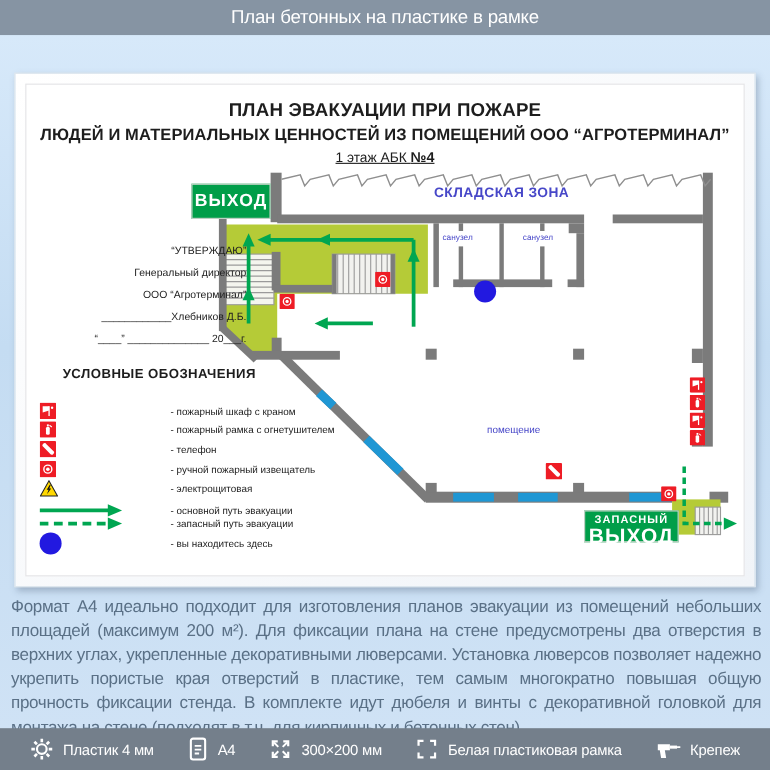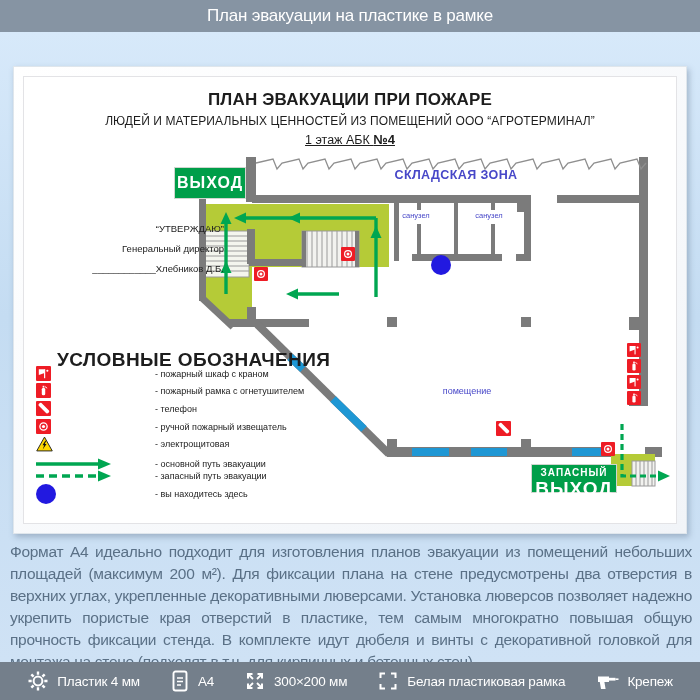--- a/index.html
+++ b/index.html
@@ -26,21 +26,21 @@
   .paper{
     position:absolute;left:9px;top:9px;width:652px;height:446px;
     background:#fff;border:1px solid #e3e3e6;box-sizing:content-box;
   }
   .eyelet{
     position:absolute;width:4px;height:4px;border-radius:50%;
     background:#31301f;border:2px solid #c9a43b;box-shadow:0 0 0 1px #e9e2cd;
   }
   .plan-head{position:absolute;top:13px;left:0;width:652px;text-align:center;color:#1d1d1d;}
   .plan-title{font-size:17px;font-weight:bold;letter-spacing:0.2px;}
-  .plan-subtitle{font-size:12px;font-weight:normal;margin-top:4px;letter-spacing:0.1px;}
+  .plan-subtitle{font-size:15px;font-weight:bold;margin-top:4px;letter-spacing:0.1px;}
   .plan-floor{font-size:12.5px;margin-top:4px;text-decoration:underline;}
   .plan-floor b{font-size:13px;}
   svg.floorplan{position:absolute;left:0;top:0;}
   .sign-exit{
     position:absolute;left:150px;top:90px;width:72px;height:32px;
     background:#009e49;border:1px solid #cfd6cf;box-sizing:border-box;
     color:#fff;font-weight:bold;font-size:16px;letter-spacing:1px;
     display:flex;align-items:center;justify-content:center;
   }
   .sign-reserve{
@@ -50,21 +50,21 @@
   }
   .sign-reserve .l1{font-size:10px;font-weight:bold;letter-spacing:1px;}
   .sign-reserve .l2{font-size:19px;font-weight:bold;letter-spacing:1px;margin-top:1px;}
   .sign-reserve .l3{font-size:7.5px;margin-top:2px;}
   .approval{
     position:absolute;left:8px;top:146px;width:192px;text-align:center;
     font-size:9.5px;color:#222;
   }
   .approval div{margin-bottom:9px;text-align:right;}
   .legend-title{
-    position:absolute;left:33px;top:272px;font-size:19px;font-weight:bold;
+    position:absolute;left:33px;top:256px;font-size:12px;font-weight:bold;
     letter-spacing:0.4px;color:#1d1d1d;
   }
   .legend{position:absolute;left:12px;top:283px;width:250px;height:160px;}
   .lg-row{position:absolute;left:0;height:16px;}
   .lg-icon{position:absolute;left:0;top:0;}
   .lg-label{position:absolute;left:119px;top:50%;transform:translateY(-50%);
     font-size:9px;color:#222;white-space:nowrap;}
   .lg-circle{width:20px;height:20px;border-radius:50%;background:#2219e0;}
   .desc{
     position:absolute;left:10px;top:541px;width:682px;
@@ -74,21 +74,21 @@
   .featbar{
     position:absolute;left:0;bottom:0;width:700px;height:38px;background:#747f8b;
     display:flex;align-items:center;justify-content:center;gap:30px;
   }
   .feat{display:flex;align-items:center;gap:8px;color:#fff;font-size:13.5px;letter-spacing:-0.2px;}
 </style>
 </head>
 <body>
 
 <div class="topbar">
-  <span>План эвакуации на пластике в рамке</span>
+  <span>План бетонных на пластике в рамке</span>
 </div>
 
 <div class="backdrop"></div>
 
 <div class="frame">
   <div class="eyelet" style="left:11px;top:18px;"></div>
   <div class="eyelet" style="left:653px;top:18px;"></div>
 
   <div class="paper">
 
@@ -237,21 +237,23 @@
 
     <div class="sign-reserve">
       <div class="l1">ЗАПАСНЫЙ</div>
       <div class="l2">ВЫХОД</div>
       <div class="l3">пожарная лестница</div>
     </div>
 
     <div class="approval">
       <div>“УТВЕРЖДАЮ”</div>
       <div>Генеральный директор</div>
+      <div>ООО “Агротерминал”</div>
       <div>____________Хлебников Д.Б.</div>
+      <div>“____” ______________ 20___г.</div>
     </div>
 
     <div class="legend-title">УСЛОВНЫЕ ОБОЗНАЧЕНИЯ</div>
     <div class="legend">
       <div class="lg-row" style="top:6px;">
         <svg class="lg-icon" width="15" height="15">
             <use href="#ic-crane" width="15" height="15"></use>
           </svg>
         <span class="lg-label">- пожарный шкаф с краном</span>
       </div>

